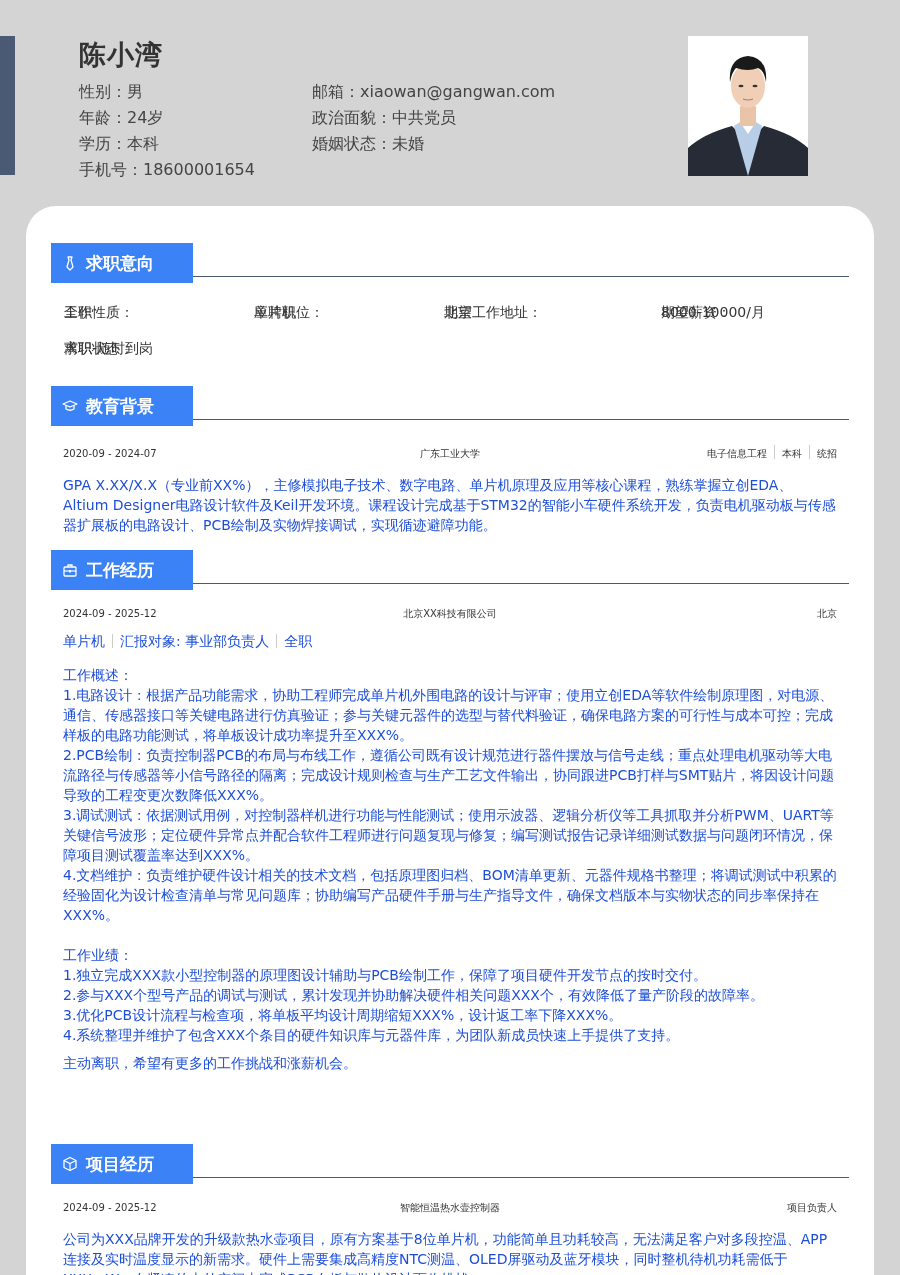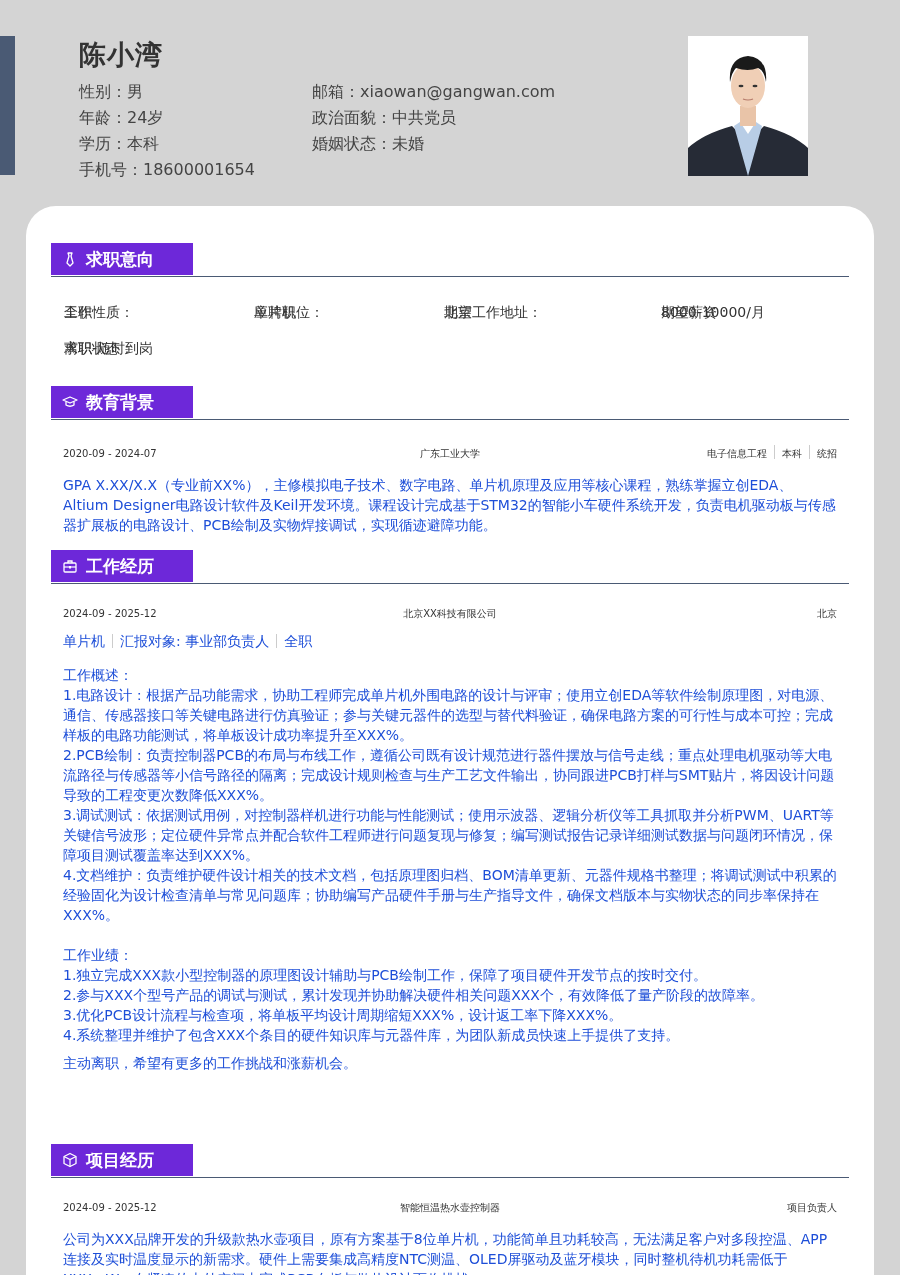--- a/index.html
+++ b/index.html
@@ -29,22 +29,22 @@
   }
   .card {
     position: absolute; left: 26px; top: 206px; width: 848px; height: 1080px;
     background: #fff; border-radius: 30px 30px 0 0;
   }
   .section { position: absolute; left: 25px; width: 798px; }
   .sec-head {
     position: relative; height: 34px; border-bottom: 1.5px solid #4a5a74;
   }
   .sec-title {
-    position: absolute; left: 0; top: 0; width: 142px; height: 32px;
-    background: #6d28d9; color: #fff; font-size: 17px; font-weight: bold;
+    position: absolute; left: 0; top: 0; width: 142px; height: 40px;
+    background: #3b82f6; color: #fff; font-size: 17px; font-weight: bold;
     display: flex; align-items: center; padding-left: 11px; gap: 8px;
   }
   .sec-title svg { width: 16px; height: 16px; flex: none; }
   .row3 { position: relative; height: 20px; font-size: 10px; color: #333; line-height: 20px; }
   .row3 .l { position: absolute; left: 12px; }
   .row3 .m { position: absolute; left: 0; right: 0; text-align: center; }
   .row3 .r { position: absolute; right: 12px; }
   .sep { display: inline-block; width: 1px; height: 14px; background: #ccc; margin: 0 7px; vertical-align: -2px; }
   .para { padding: 0 12px; font-size: 14px; line-height: 20px; color: #1d4ed8; }
   .intent-grid { position: relative; height: 72px; font-size: 14px; color: #333; }

